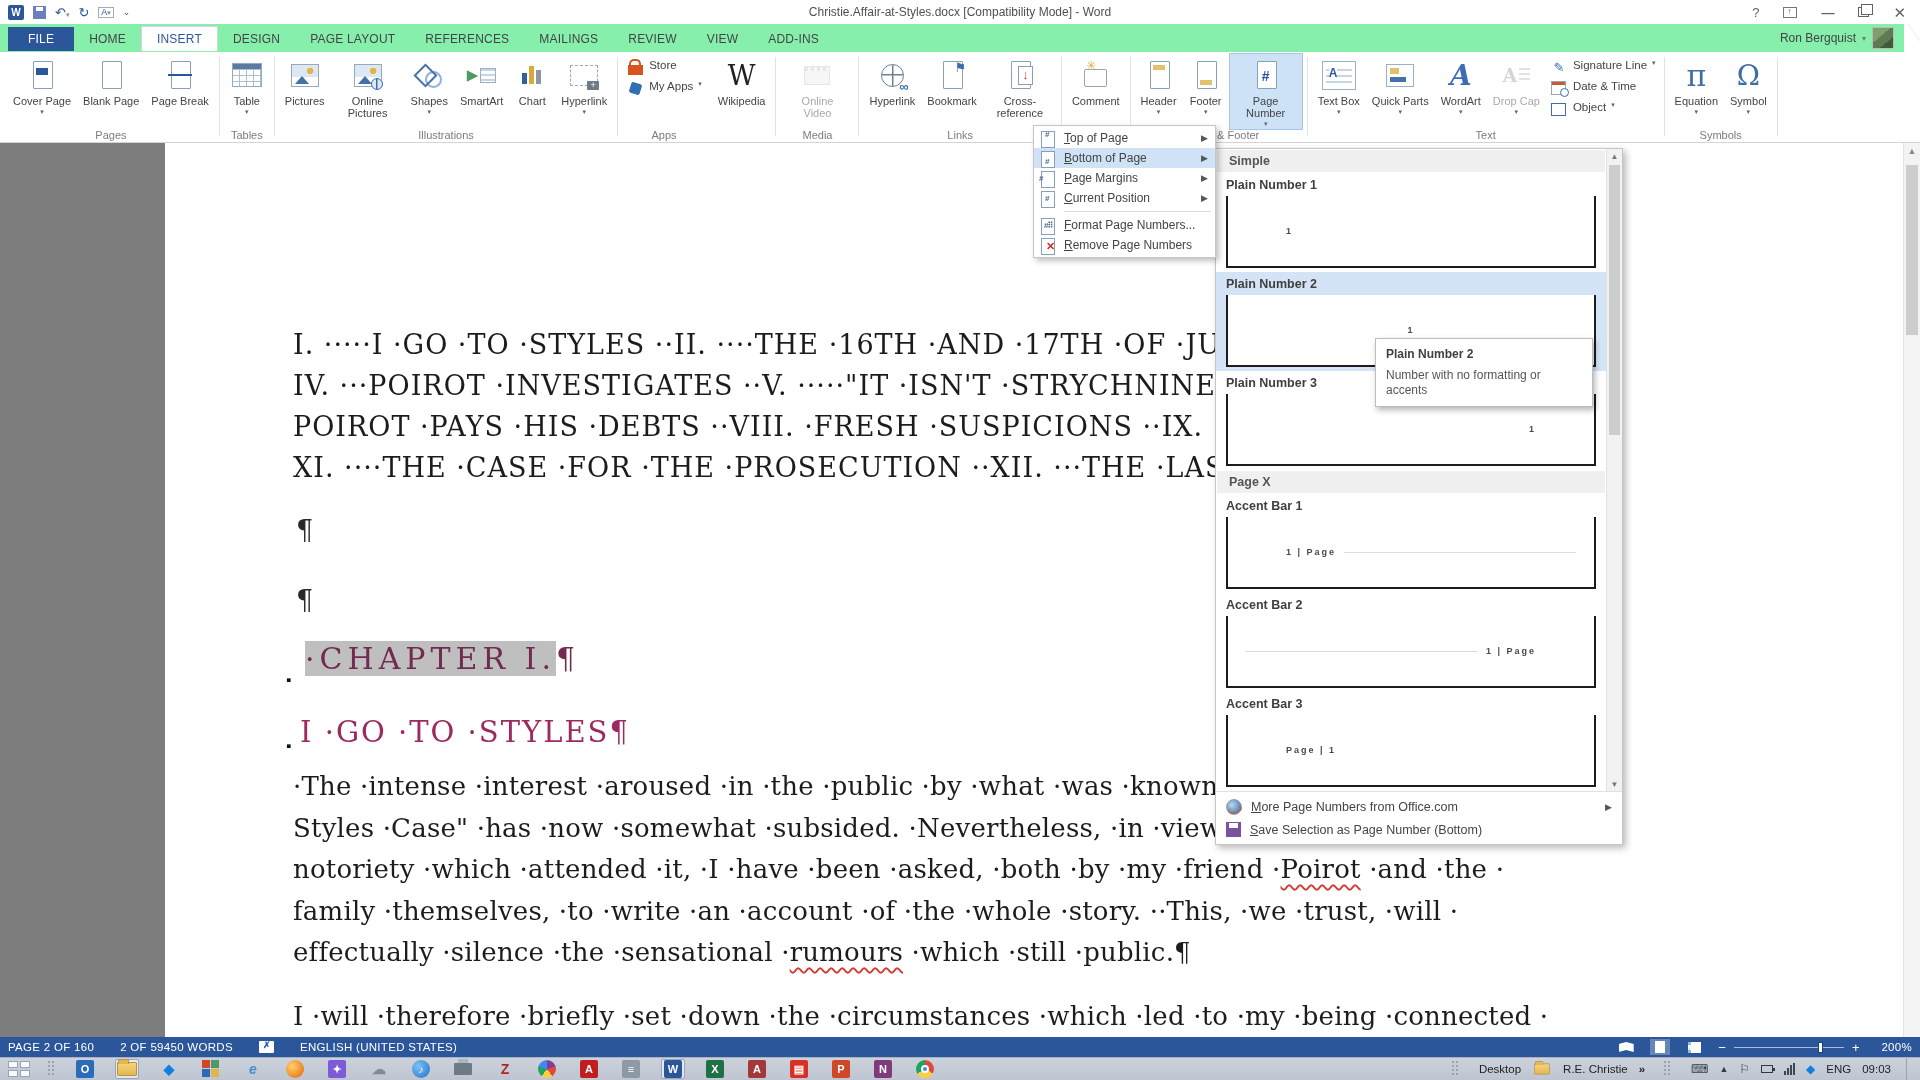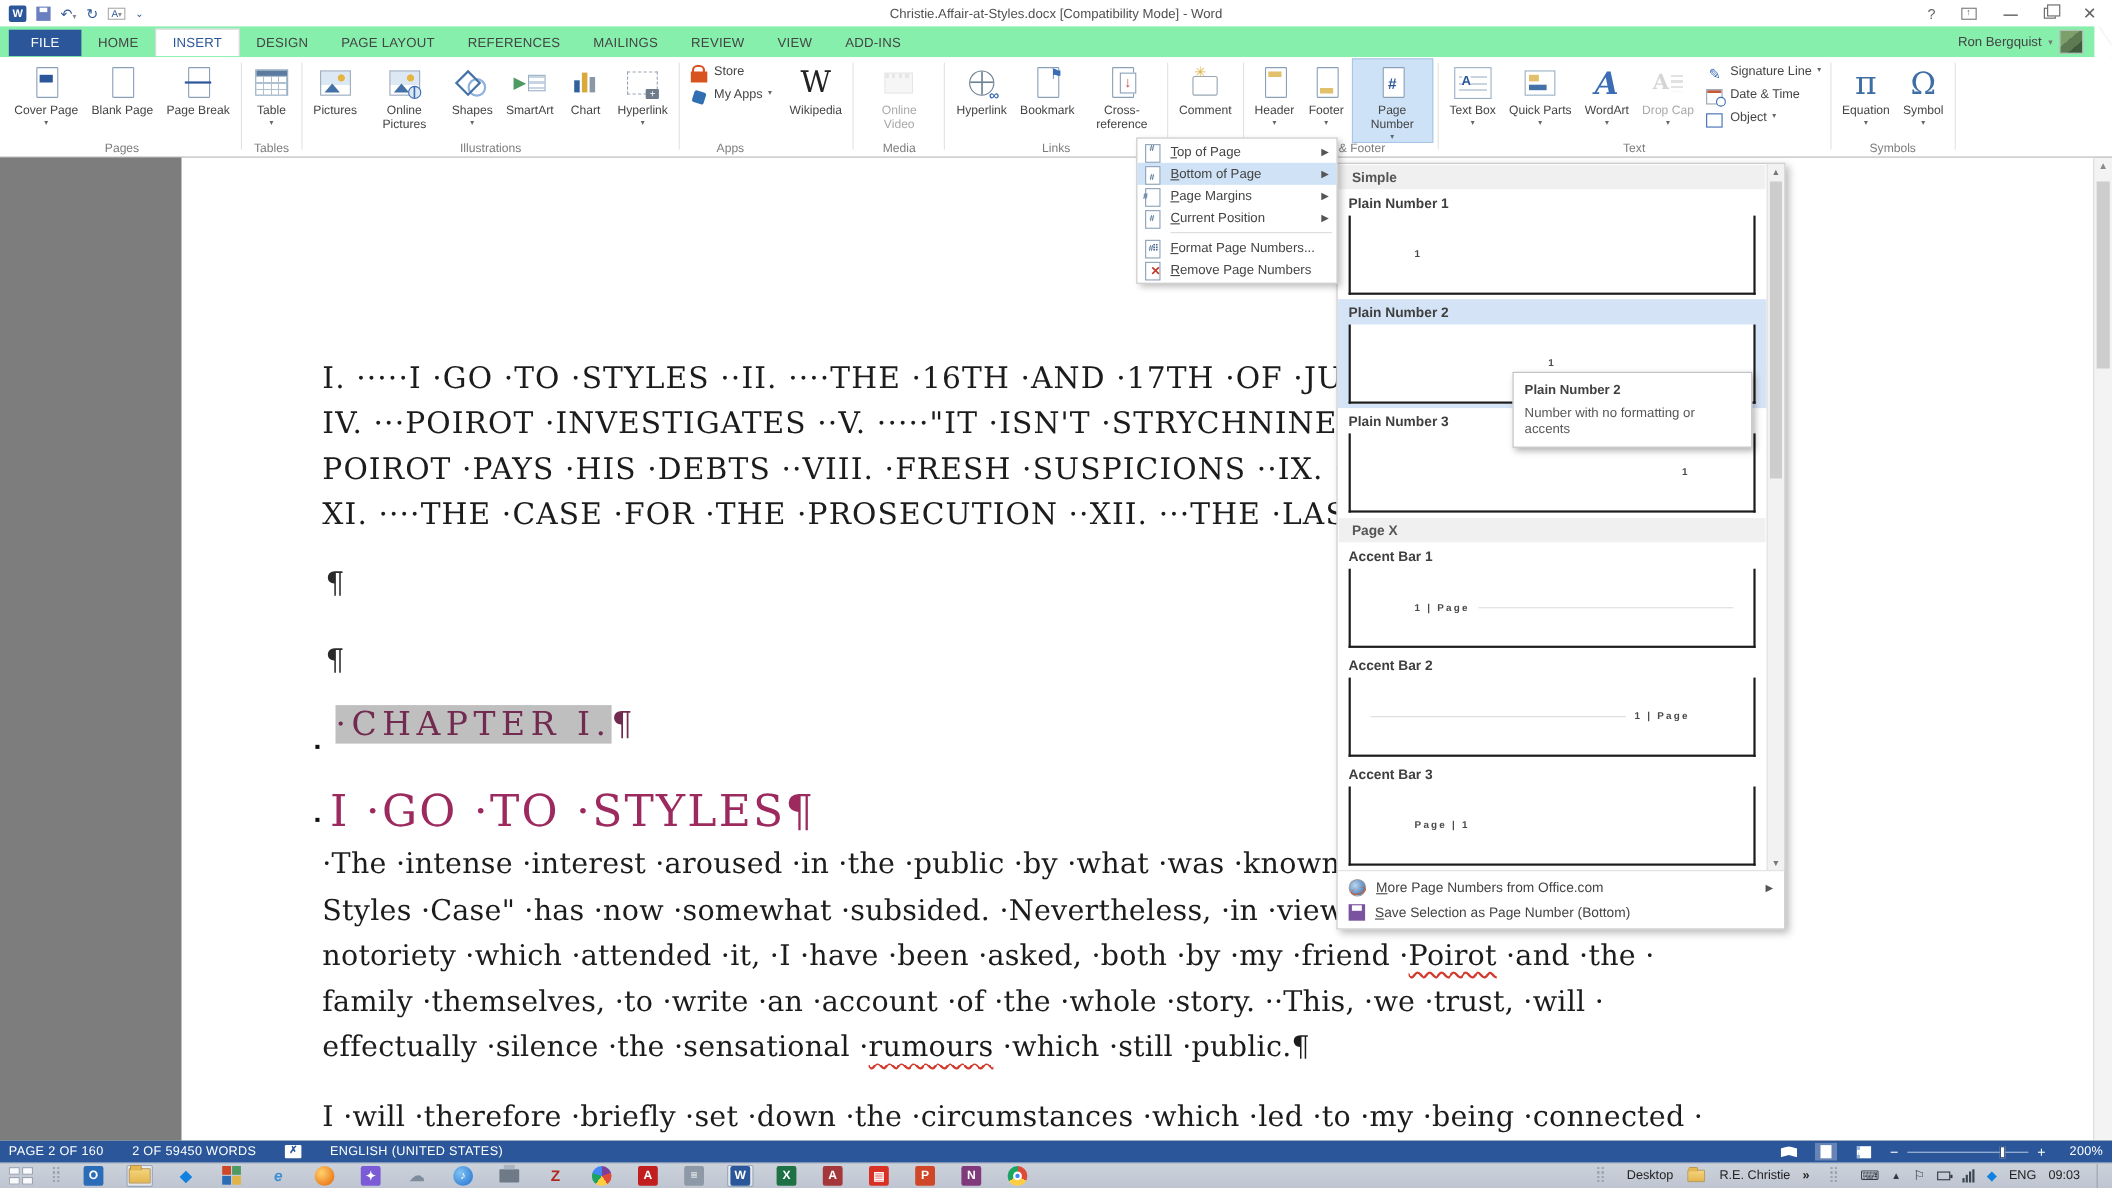--- a/index.html
+++ b/index.html
@@ -124,21 +124,21 @@
   .vscroll .thumb{position:absolute;left:2px;right:2px;top:22px;height:170px;background:#cdcdcd}
   .docline{position:absolute;white-space:nowrap;color:#1c1c1c;font-family:"DejaVu Serif",serif}
   .toc .docline{font-size:27px;letter-spacing:1px}
   .bodytxt .docline{font-size:26px;letter-spacing:.2px}
   .wb{text-decoration-style:wavy;text-decoration-color:#2456c9;text-decoration-thickness:2px;text-underline-offset:6px}
   .wr{text-decoration:underline;text-decoration-style:wavy;text-decoration-color:#d23b2e;text-decoration-thickness:2px;text-underline-offset:6px}
   .pilcrow-big{position:absolute;font-family:"DejaVu Serif",serif;font-size:27px;color:#2a2a2a}
   .hbullet{position:absolute;font-size:15px;color:#111}
   .h1line{position:absolute;font-family:"DejaVu Serif",serif;font-size:30px;letter-spacing:5px;color:#722b50;white-space:nowrap}
   .h1line .hl{background:#bfbfbf}
-  .h2line{position:absolute;font-family:"DejaVu Serif",serif;font-size:40px;letter-spacing:2px;color:#9c2a5f;white-space:nowrap}
+  .h2line{position:absolute;font-family:"DejaVu Serif",serif;font-size:29px;letter-spacing:2px;color:#9c2a5f;white-space:nowrap}
 
   
   .pnmenu{position:absolute;left:1033px;top:125px;width:183px;background:#fff;border:1px solid #c6c6c6;
     box-shadow:3px 3px 6px rgba(0,0,0,.25);z-index:60;padding:2px 0;font-size:12px;color:#444}
   .mrow{display:flex;align-items:center;height:20px;padding:0 7px 0 5px;cursor:default}
   .mrow.hl{background:#cfe2f6}
   .mrow .mlabel{margin-left:8px}
   .mrow .subarrow{margin-left:auto;font-size:9px;color:#555}
   .msep{height:1px;background:#dcdcdc;margin:3px 4px 3px 30px}
   .mi{width:17px;height:17px;position:relative;flex:none}

